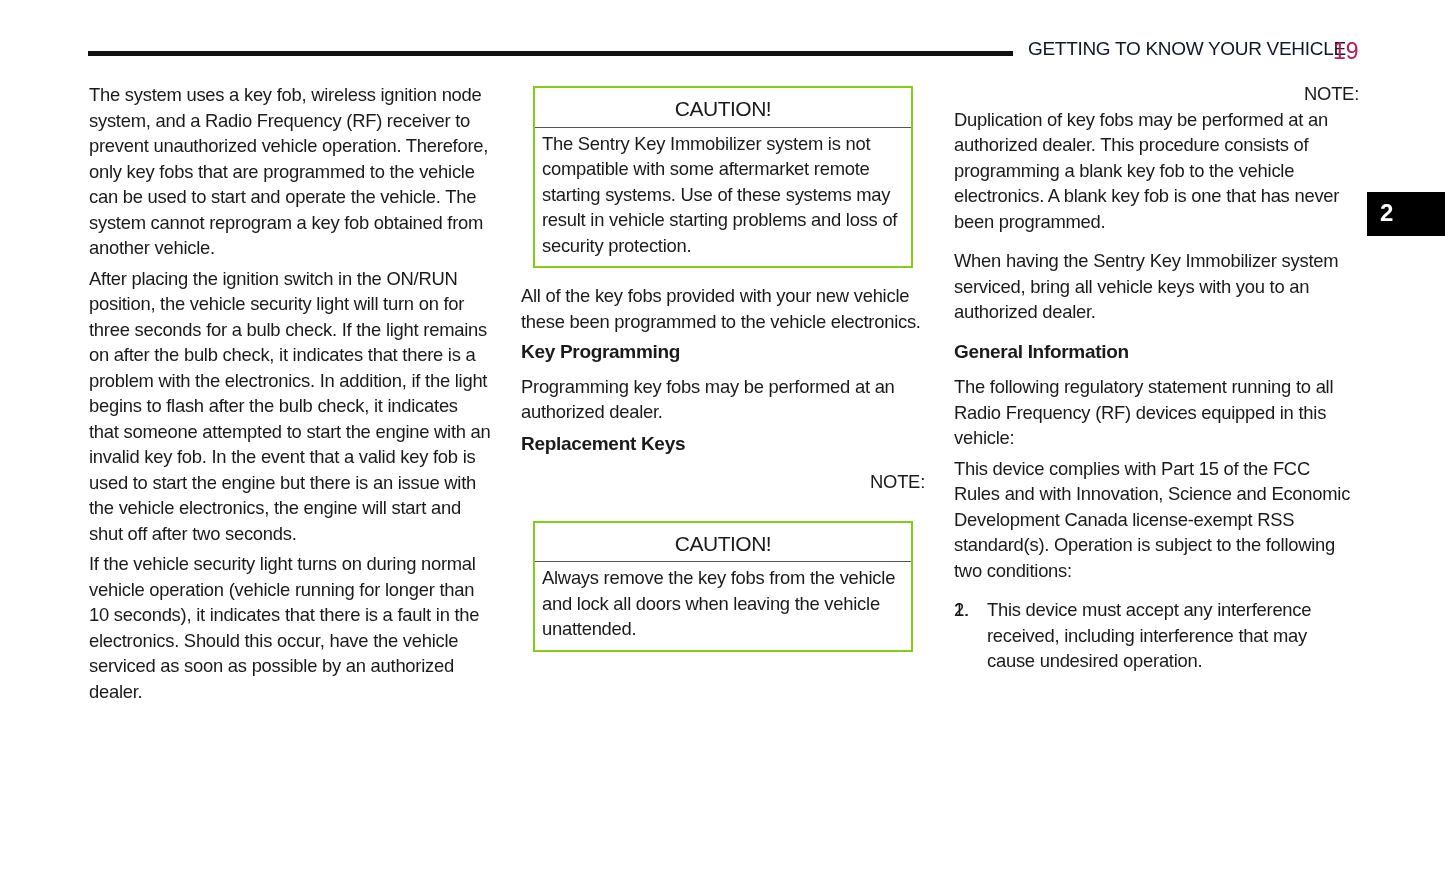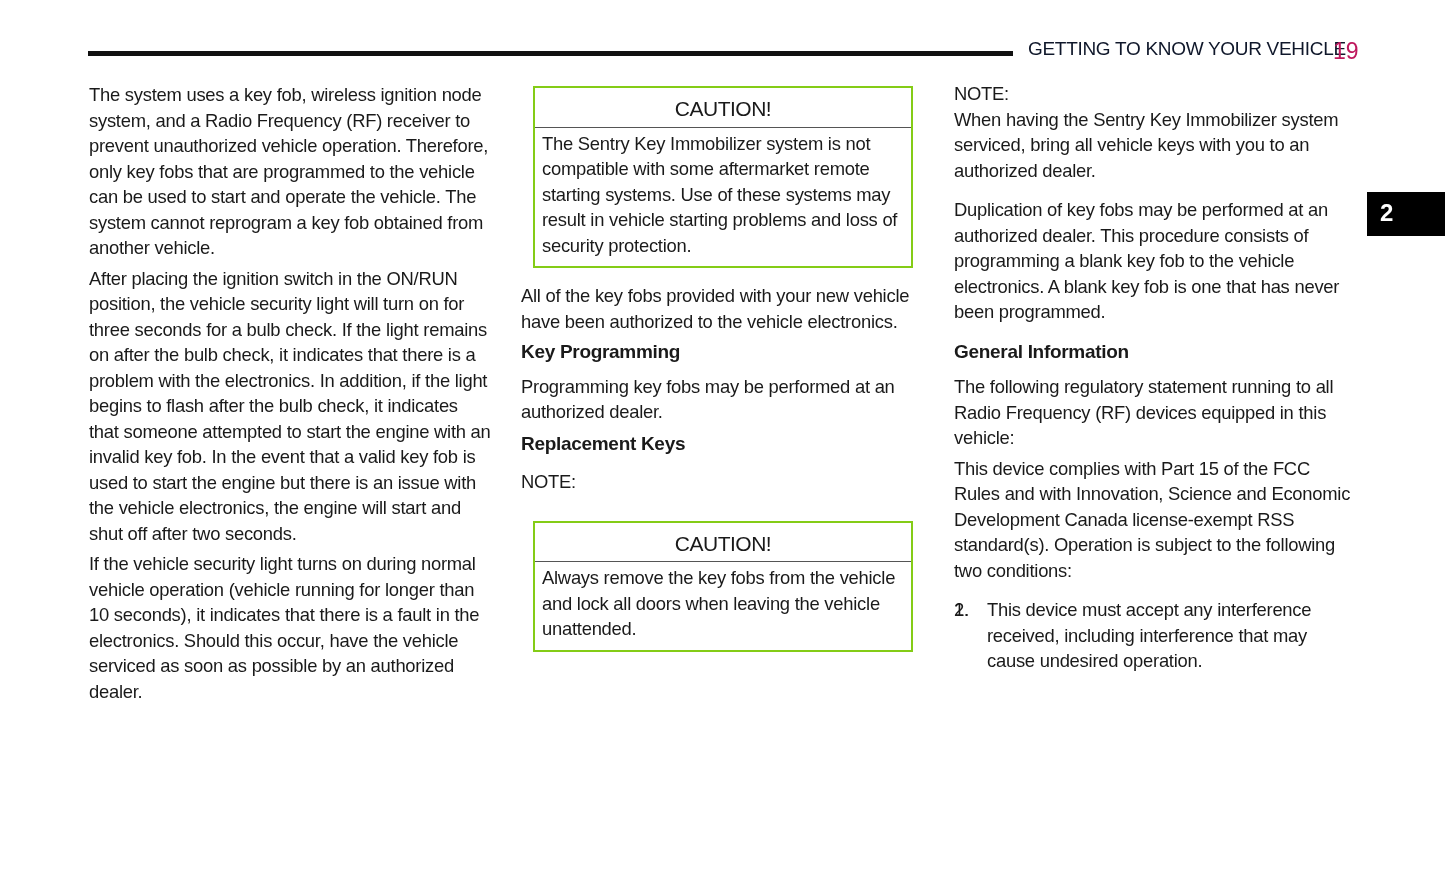--- a/index.html
+++ b/index.html
@@ -10,21 +10,21 @@
                    letter-spacing:-0.3px; white-space:nowrap; }
   .page-num { position:absolute; left:1333px; top:38px; font-size:23px; color:#be185d; }
   .chapter-tab { position:absolute; left:1367px; top:192px; width:78px; height:44px; background:#000;
                  color:#fff; font-weight:bold; font-size:24px; box-sizing:border-box; padding:7px 0 0 13px; }
   .col { position:absolute; top:82px; font-size:18.4px; line-height:25.5px; letter-spacing:-0.25px; }
   .c1 { left:89px; width:402px; }
   .c2 { left:521px; width:404px; }
   .c3 { left:954px; width:405px; top:81px; }
   p { margin:0 0 5px 0; }
   h3 { margin:0; font-size:19px; font-weight:bold; letter-spacing:-0.3px; }
-  .note-label { margin:0; }
+  .note-label { margin:0;text-align:right; }
   .caution { border:2px solid #84cc16; margin:12px; box-sizing:border-box; }
   .caution-head { text-align:center; font-size:21px; padding:8px 0 5px; border-bottom:1px solid #555;
                   letter-spacing:-0.5px; }
   .caution-body { padding:3px 7px 8px; }
   ol { list-style:none; margin:0; padding:0; }
   ol li { position:relative; padding-left:33px; margin-bottom:14px; }
   ol li .num { position:absolute; left:0; top:0; }
 </style>
 </head>
 <body>
@@ -38,35 +38,35 @@
   <p>The system uses a key fob, wireless ignition node system, and a Radio Frequency (RF) receiver to prevent unauthorized vehicle operation. Therefore, only key fobs that are programmed to the vehicle can be used to start and operate the vehicle. The system cannot reprogram a key fob obtained from another vehicle.</p>
   <p>After placing the ignition switch in the ON/RUN position, the vehicle security light will turn on for three seconds for a bulb check. If the light remains on after the bulb check, it indicates that there is a problem with the electronics. In addition, if the light begins to flash after the bulb check, it indicates that someone attempted to start the engine with an invalid key fob. In the event that a valid key fob is used to start the engine but there is an issue with the vehicle electronics, the engine will start and shut off after two seconds.</p>
   <p>If the vehicle security light turns on during normal vehicle operation (vehicle running for longer than 10 seconds), it indicates that there is a fault in the electronics. Should this occur, have the vehicle serviced as soon as possible by an authorized dealer.</p>
 </div>
 
 <div class="col c2">
   <div class="caution" style="margin-top:4px;">
     <div class="caution-head">CAUTION!</div>
     <div class="caution-body">The Sentry Key Immobilizer system is not compatible with some aftermarket remote starting systems. Use of these systems may result in vehicle starting problems and loss of security protection.</div>
   </div>
-  <p style="margin-top:15px;">All of the key fobs provided with your new vehicle have been authorized to the vehicle electronics.</p>
+  <p style="margin-top:15px;">All of the key fobs provided with your new vehicle these been programmed to the vehicle electronics.</p>
   <h3 style="margin:5px 0 9px;">Key Programming</h3>
   <p>Programming key fobs may be performed at an authorized dealer.</p>
   <h3 style="margin:6px 0 13px;">Replacement Keys</h3>
   <div class="note-label">NOTE:</div>
   <div class="caution" style="margin-top:26px;">
     <div class="caution-head">CAUTION!</div>
     <div class="caution-body">Always remove the key fobs from the vehicle and lock all doors when leaving the vehicle unattended.</div>
   </div>
 </div>
 
 <div class="col c3">
   <div class="note-label">NOTE:</div>
+  <p style="margin-bottom:14px;">Duplication of key fobs may be performed at an authorized dealer. This procedure consists of programming a blank key fob to the vehicle electronics. A blank key fob is one that has never been programmed.</p>
   <p style="margin-bottom:14px;">When having the Sentry Key Immobilizer system serviced, bring all vehicle keys with you to an authorized dealer.</p>
-  <p style="margin-bottom:14px;">Duplication of key fobs may be performed at an authorized dealer. This procedure consists of programming a blank key fob to the vehicle electronics. A blank key fob is one that has never been programmed.</p>
   <h3 style="margin:0 0 10px;">General Information</h3>
   <p>The following regulatory statement running to all Radio Frequency (RF) devices equipped in this vehicle:</p>
   <p style="margin-bottom:14px;">This device complies with Part 15 of the FCC Rules and with Innovation, Science and Economic Development Canada license-exempt RSS standard(s). Operation is subject to the following two conditions:</p>
   <ol>
     <li>
       <span class="num">1.</span>
     </li>
     <li>
       <span class="num">2.</span>
       <span>This device must accept any interference received, including interference that may cause undesired operation.</span>

